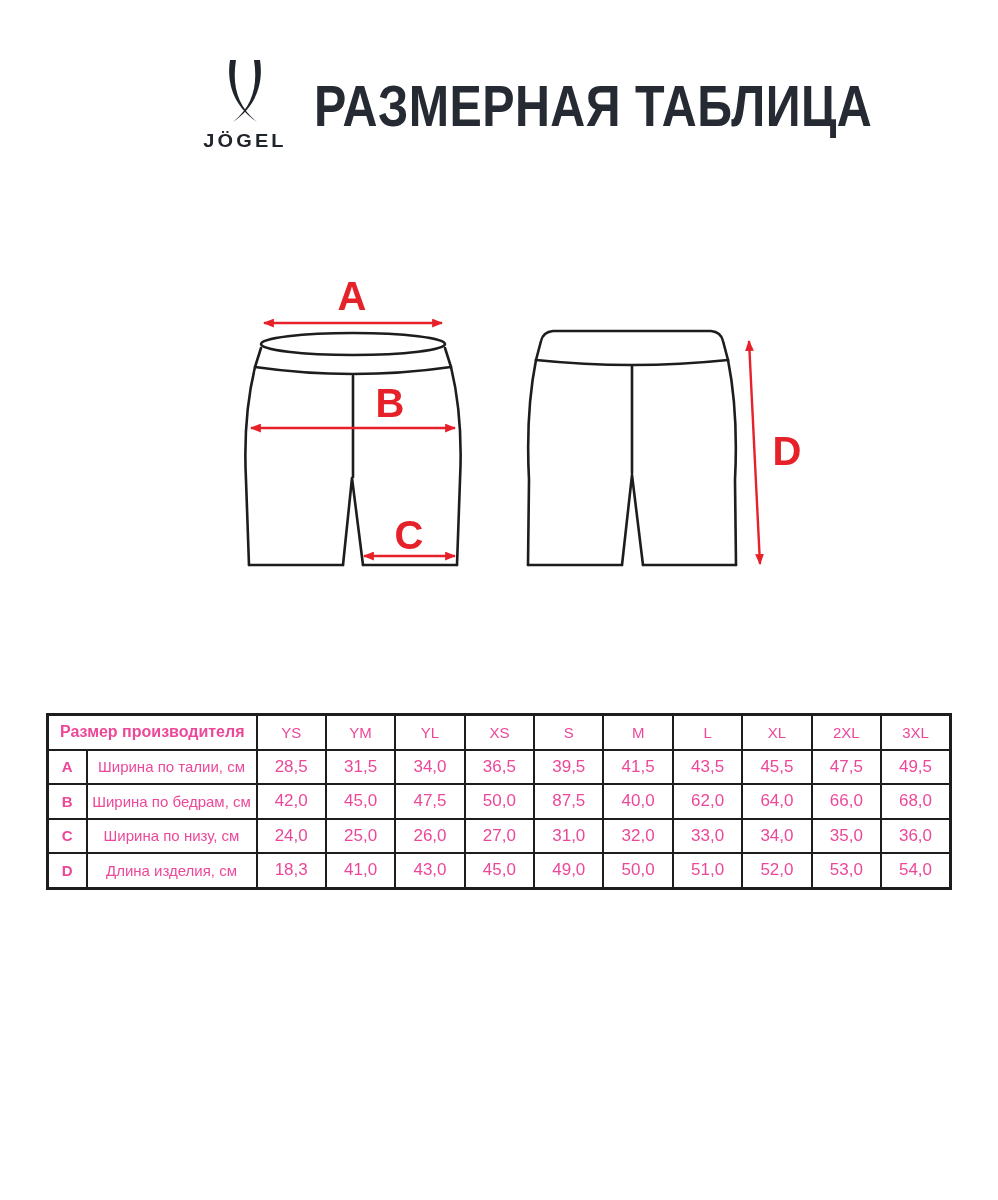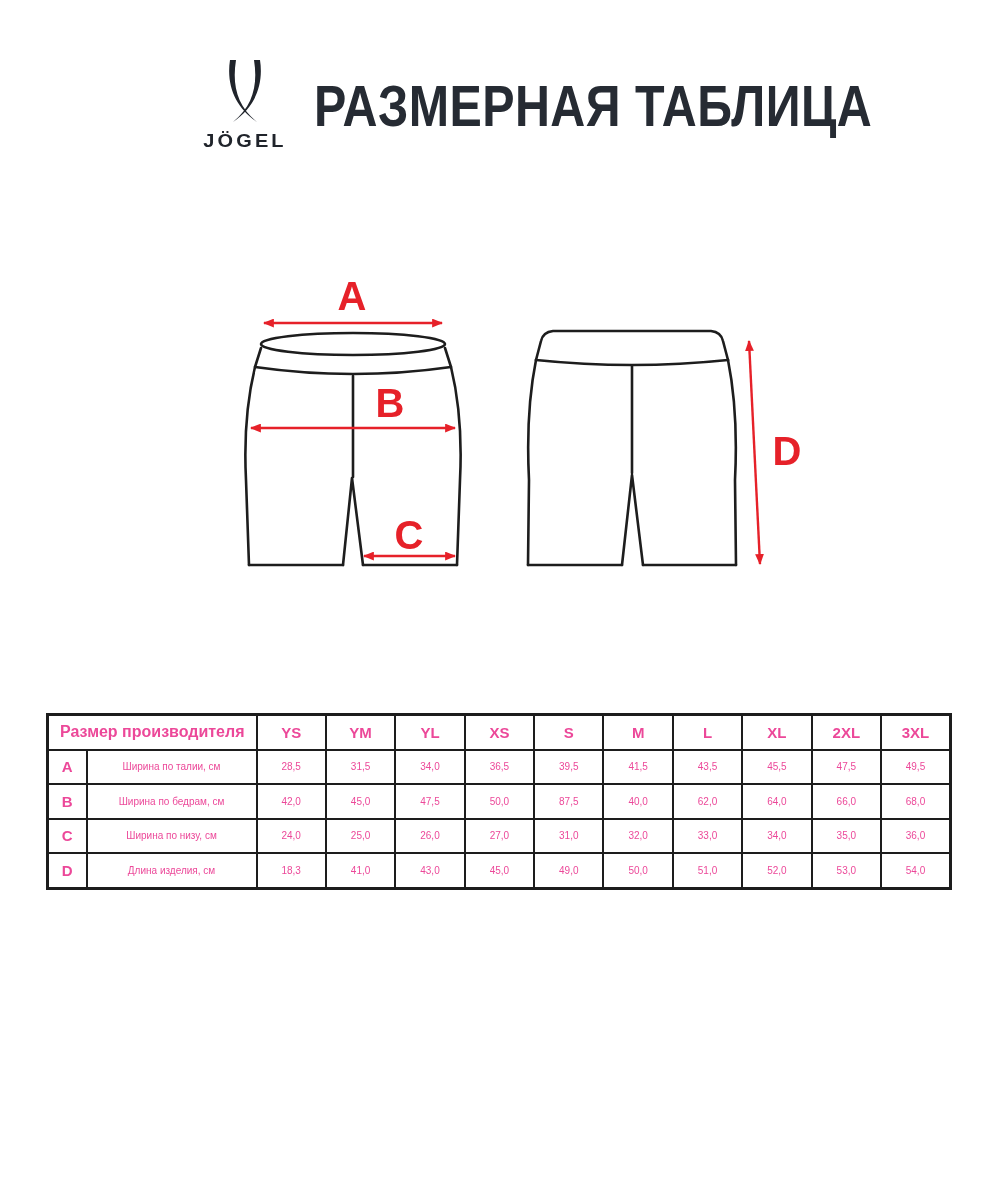--- a/index.html
+++ b/index.html
@@ -29,23 +29,23 @@
   table.size-table{
     width:903px;table-layout:fixed;border-collapse:collapse;
     border:3px solid #1d1d1d;font-size:15px;color:#ec4899;
   }
   table.size-table td{
     border:2px solid #1d1d1d;text-align:center;vertical-align:middle;
     height:32.5px;padding:0 2px;overflow:hidden;white-space:nowrap;
   }
   td.hd{font-weight:700;font-size:16px;}
   td.lt{font-weight:700;font-size:15px;}
-  td.lbl{font-size:10px;}
-  td.sz{font-size:15px;font-weight:bold;}
-  td.val{font-size:10px;}
+  td.lbl{font-size:15px;}
+  td.sz{font-size:15px;}
+  td.val{font-size:17px;}
 </style>
 </head>
 <body>
 
 <div class="page">
 
   <div class="logo">
     <svg viewBox="0 0 44 64" width="44" height="64">
       <path d="M7,0 C3,26 13,48 34,62 C14,46 9,25 13,0 Z" fill="#20242b"></path>
       <path d="M37,0 C41,26 31,48 10,62 C30,46 35,25 31,0 Z" fill="#20242b"></path>

